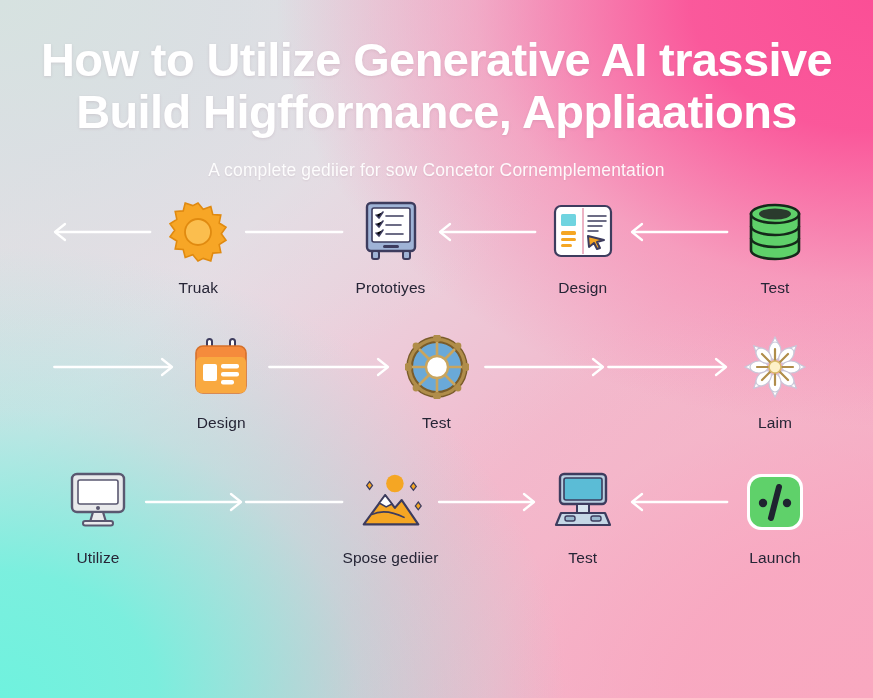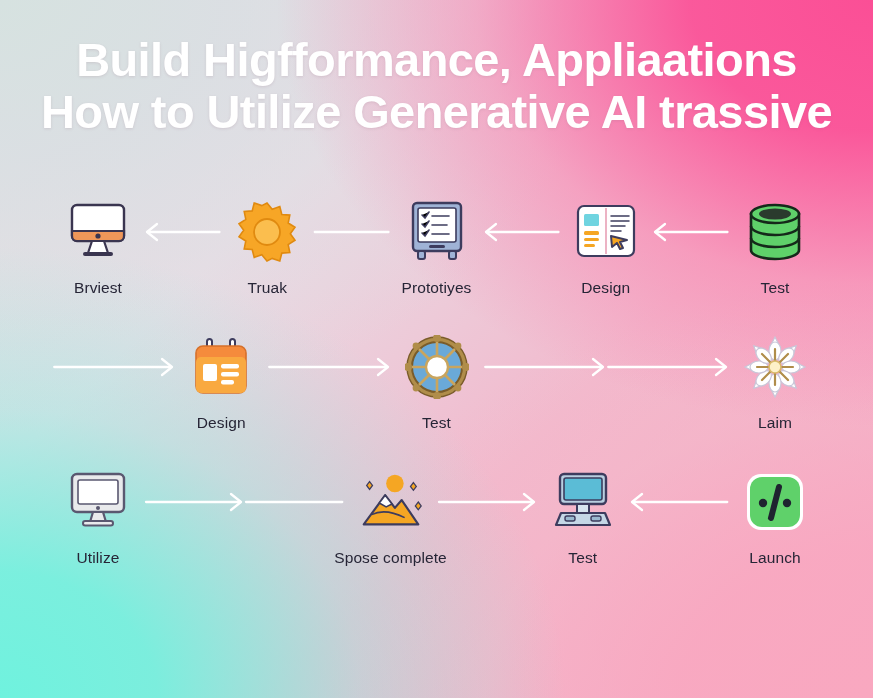--- a/index.html
+++ b/index.html
@@ -86,39 +86,28 @@
   
   .icon-box svg { display: block; }
 </style>
 </head>
 <body>
 
 <div id="canvas">
 
   <div class="header">
     <div class="title">
+      <span class="line">How to Utilize Generative AI trassive</span>
       <span class="line">Build Higfformance, Appliaations</span>
-      <span class="line">How to Utilize Generative AI trassive</span>
     </div>
+    <div class="subtitle">A complete gediier for sow Concetor Cornemplementation</div>
   </div>
 
   <div class="rows" id="rows">
       <div class="row">
-        <div class="node">
-          <div class="icon-box">
-            <svg width="66" height="64" viewBox="0 0 66 64">
-      <rect x="7" y="5" width="52" height="36" rx="5" fill="#ffffff" stroke="#3a3550" stroke-width="2.4"></rect>
-      <path d="M7 31h52v5a5 5 0 0 1-5 5H12a5 5 0 0 1-5-5z" fill="#ef9759" stroke="#3a3550" stroke-width="2.2"></path>
-      <circle cx="33" cy="36" r="2.6" fill="#3a3550"></circle>
-      <path d="M27 41l-4 12h20l-4-12z" fill="#ffffff" stroke="#3a3550" stroke-width="2.2" stroke-linejoin="round"></path>
-      <rect x="18" y="52" width="30" height="4" rx="2" fill="#3a3550"></rect>
-    </svg>
-          </div>
-          <div class="node-label">Brviest</div>
-        </div>
         <div class="connector">
           <div style="position: relative; width: 100%; height: 24px;">
             <svg width="100%" height="24" viewBox="0 0 100 24" preserveAspectRatio="none">
       <g stroke="#ffffff" stroke-width="2.3" fill="none" stroke-linecap="round" stroke-linejoin="round" vector-effect="non-scaling-stroke">
         <line x1="4" y1="12" x2="98" y2="12"></line>
       </g>
     </svg>
             <div style="position: absolute; top: 0px; height: 24px; width: 16px; left: 0px;">
               <svg width="16" height="24" viewBox="0 0 16 24">
                 <path d="M13 4L3 12l10 8" fill="none" stroke="#ffffff" stroke-width="2.3" stroke-linecap="round" stroke-linejoin="round"></path>
@@ -420,21 +409,21 @@
       <path d="M10 54l22-30 10 13 7-8 17 25z" fill="#f5a623" stroke="#3d3c5e" stroke-width="2.2" stroke-linejoin="round"></path>
       <path d="M26 32l6-8 7 9-6 3z" fill="#ffffff" stroke="#3d3c5e" stroke-width="1.6" stroke-linejoin="round"></path>
       <path d="M18 44c10-5 22-3 34 3" fill="none" stroke="#3d3c5e" stroke-width="1.6"></path>
       <g fill="#f5a623" stroke="#3d3c5e" stroke-width="1.3">
         <path d="M16 10l3 4-3 4-3-4z"></path>
         <path d="M61 11l3 4-3 4-3-4z"></path>
         <path d="M66 31l3 4-3 4-3-4z"></path>
       </g>
     </svg>
           </div>
-          <div class="node-label">Spose complete</div>
+          <div class="node-label">Spose gediier</div>
         </div>
         <div class="connector">
           <div style="position: relative; width: 100%; height: 24px;">
             <svg width="100%" height="24" viewBox="0 0 100 24" preserveAspectRatio="none">
       <g stroke="#ffffff" stroke-width="2.3" fill="none" stroke-linecap="round" stroke-linejoin="round" vector-effect="non-scaling-stroke">
         <line x1="2" y1="12" x2="96" y2="12"></line>
       </g>
     </svg>
             <div style="position: absolute; top: 0px; height: 24px; width: 16px; right: 0px;">
               <svg width="16" height="24" viewBox="0 0 16 24">

